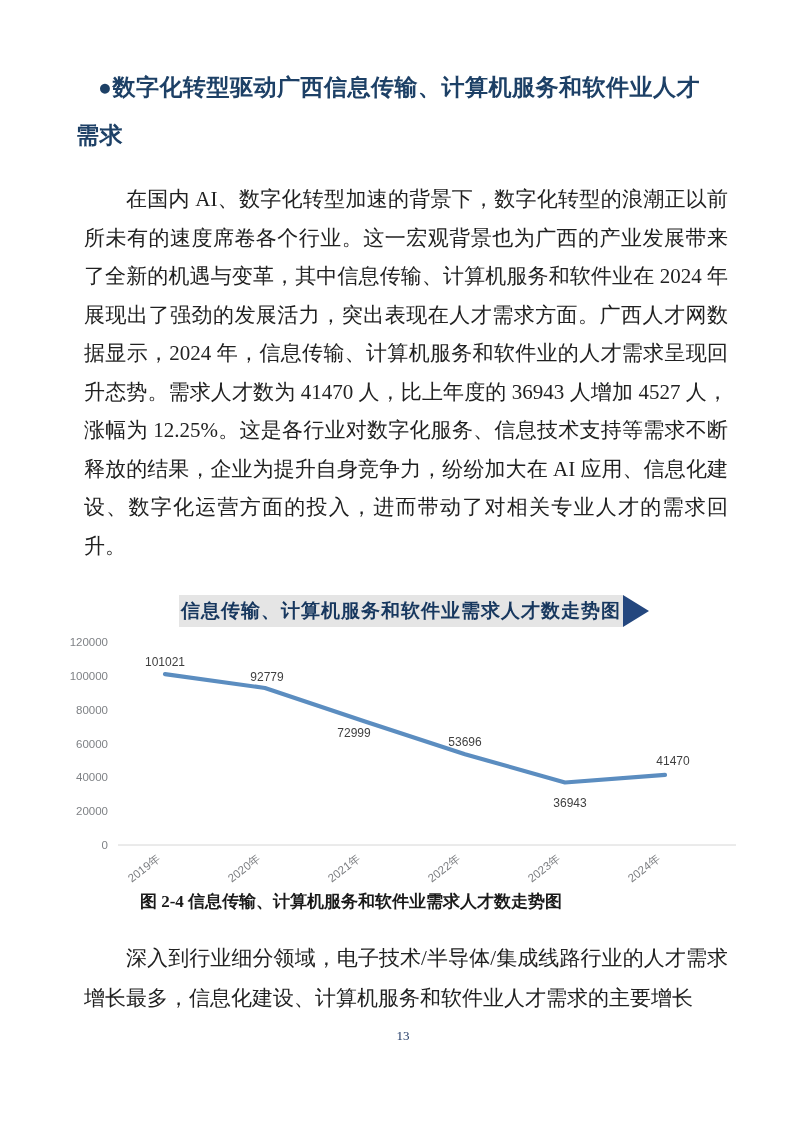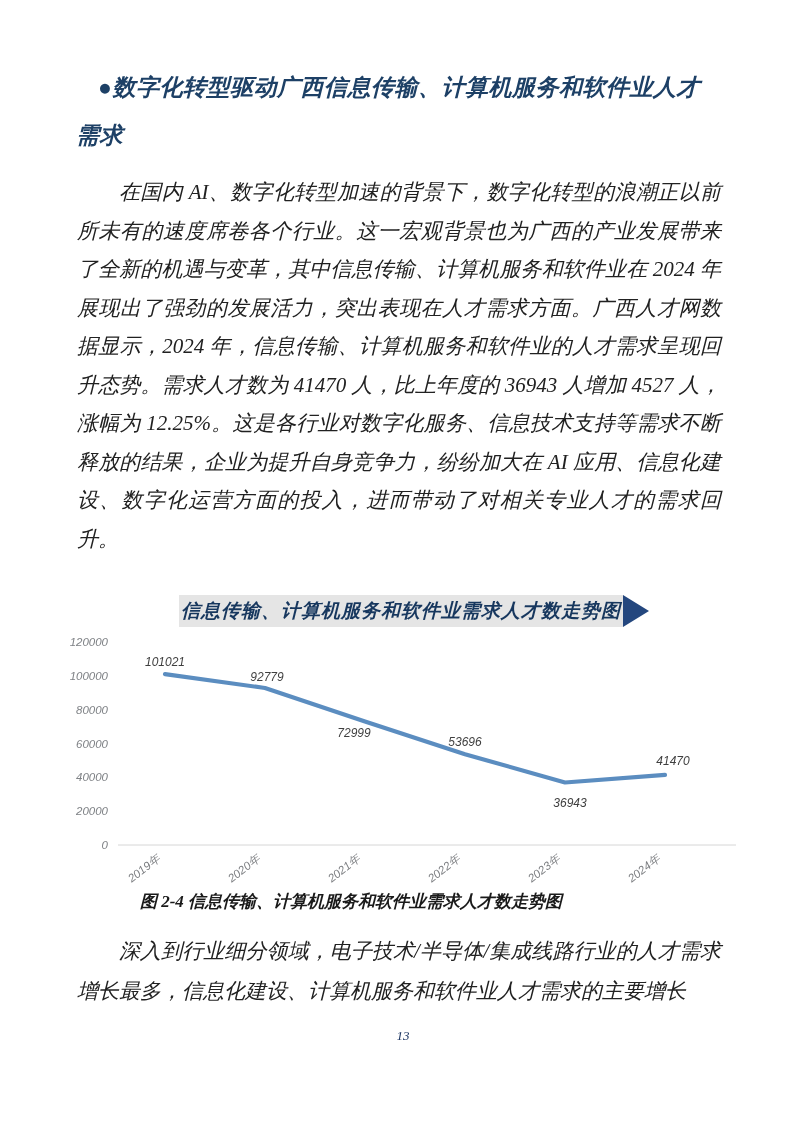--- a/index.html
+++ b/index.html
@@ -1,30 +1,29 @@
 <!DOCTYPE html>
 <html><head>
 <meta charset="utf-8">
 <style>
   html,body{margin:0;padding:0;background:#ffffff;}
   .page{
     position:relative;width:794px;height:1123px;background:#ffffff;overflow:hidden;
     font-family:"Liberation Serif","DejaVu Serif",serif;
-    font-style:italic;
   }
   .heading{
     position:absolute;left:76px;top:64px;width:646px;
     color:#1d4066;font-weight:bold;font-size:23px;
   }
   .heading .h-line{display:block;height:48px;line-height:48px;}
   .heading .h-line1{text-indent:22px;letter-spacing:.5px;}
   .para{
     position:absolute;left:76px;width:644px;
     color:#212121;font-size:21px;text-align:justify;text-justify:inter-ideograph;
-    text-indent:2em;margin:1px;
+    text-indent:2em;margin:8px;
   }
   .para1{top:172px;line-height:38.5px;}
   .para2{top:930px;line-height:40px;}
   .banner{
     position:absolute;left:179px;top:595px;height:32px;display:flex;align-items:center;
   }
   .banner-rect{
     width:444px;height:32px;background:#e5e5e5;display:flex;align-items:center;justify-content:center;
     color:#17375e;font-weight:bold;font-size:19px;letter-spacing:1px;
     font-family:"Liberation Sans","DejaVu Sans",sans-serif;

